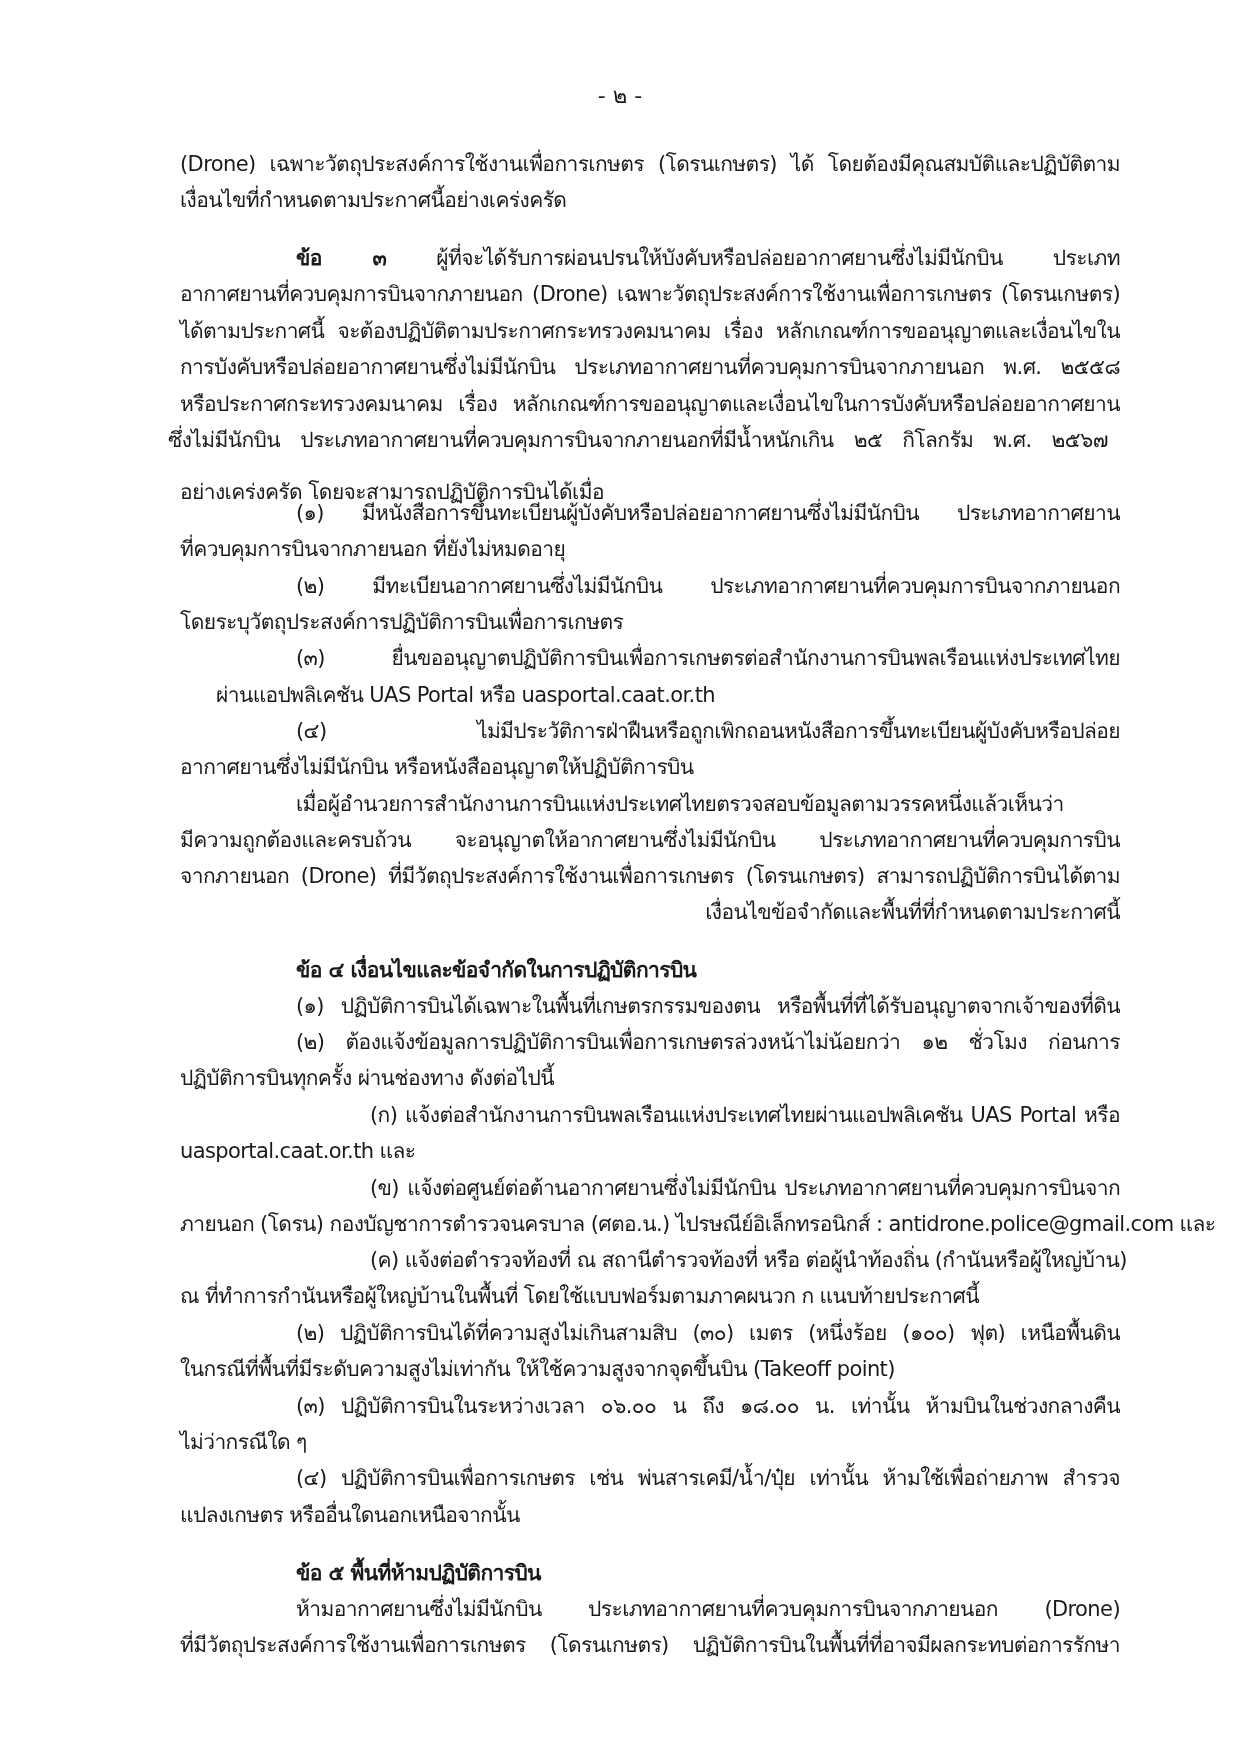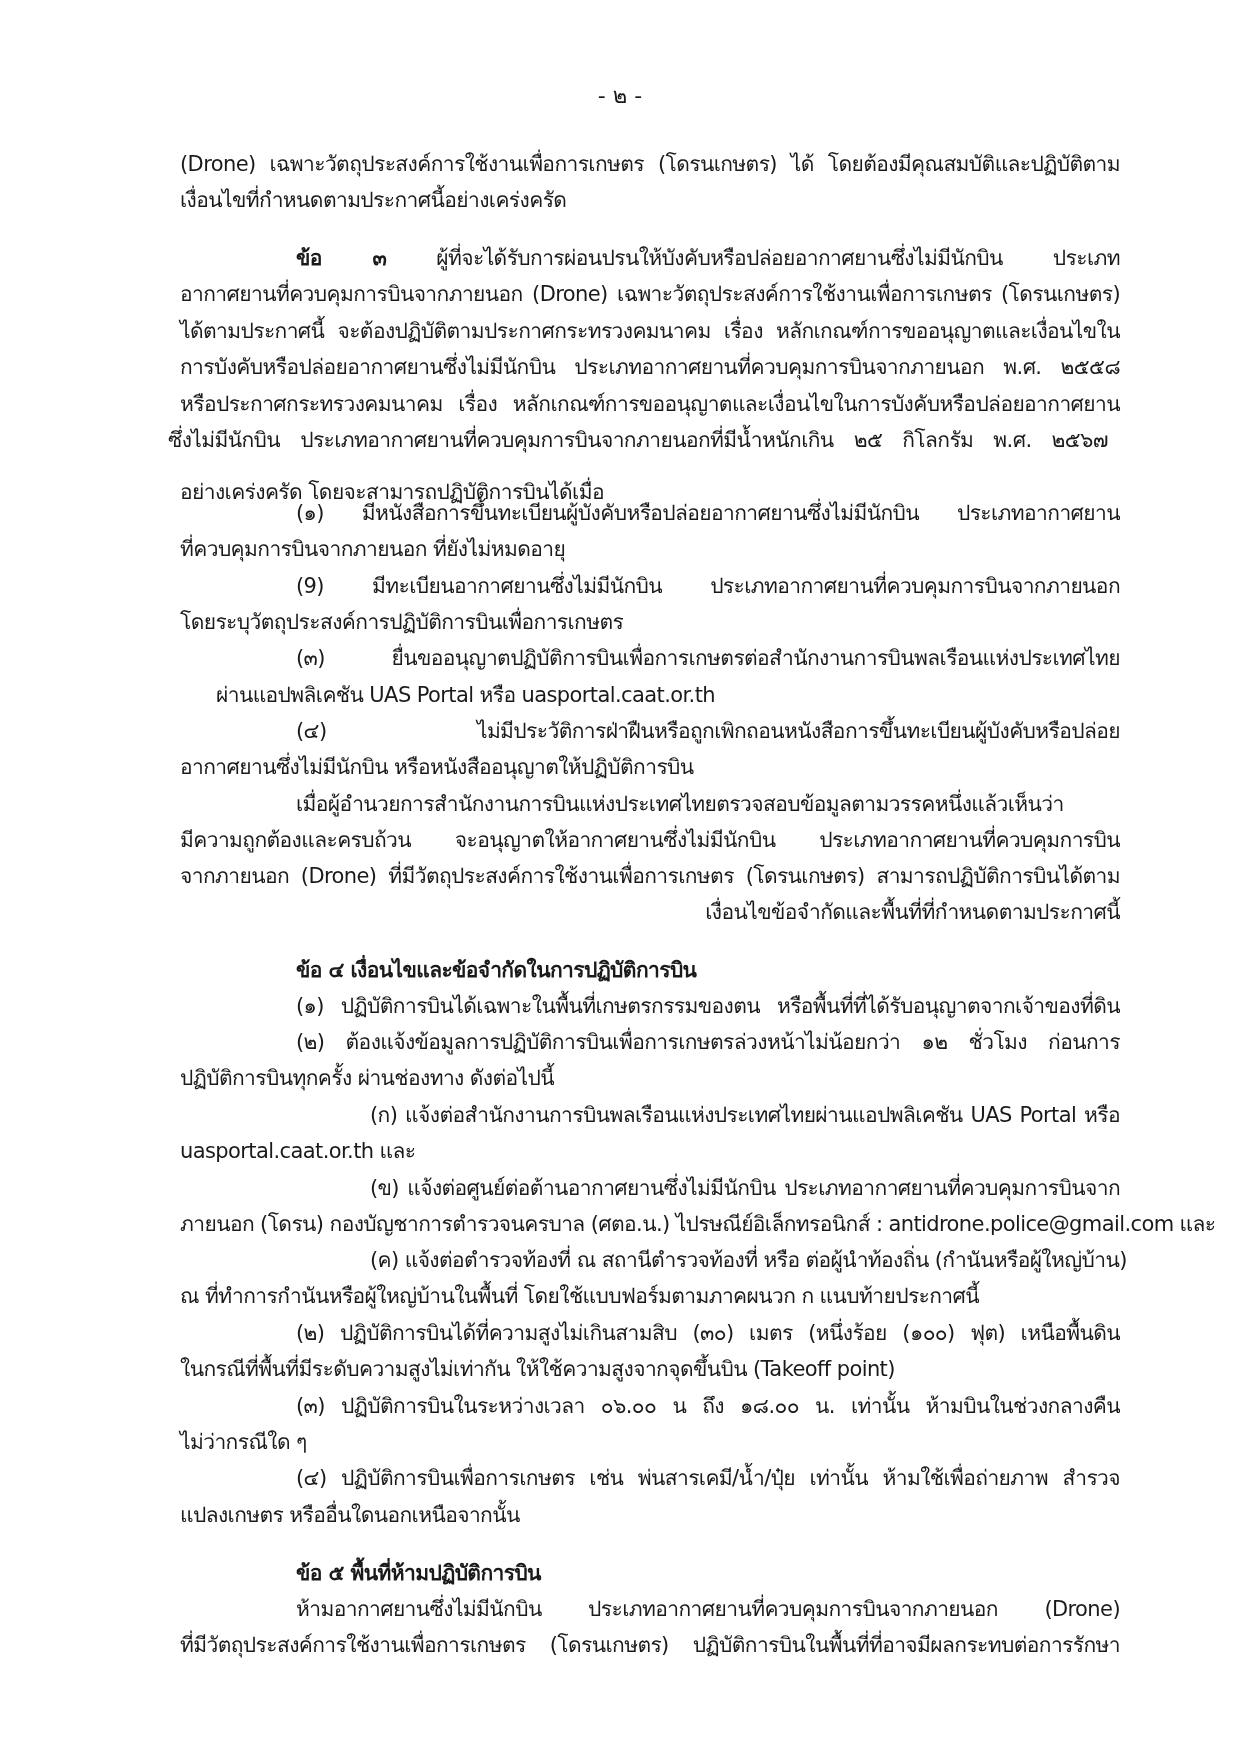--- a/index.html
+++ b/index.html
@@ -21,21 +21,21 @@
     <div class="line" style="top: 182px; left: 180px; width: 940px;"><span>เงื่อนไขที่กำหนดตามประกาศนี้อย่างเคร่งครัด</span></div>
     <div class="line just" style="top: 240px; left: 296px; width: 824px;"><span class="b">ข้อ ๓</span><span> ผู้ที่จะได้รับการผ่อนปรนให้บังคับหรือปล่อยอากาศยานซึ่งไม่มีนักบิน ประเภท</span></div>
     <div class="line just" style="top: 276px; left: 180px; width: 940px;"><span>อากาศยานที่ควบคุมการบินจากภายนอก (Drone) เฉพาะวัตถุประสงค์การใช้งานเพื่อการเกษตร (โดรนเกษตร)</span></div>
     <div class="line just" style="top: 313px; left: 180px; width: 940px;"><span>ได้ตามประกาศนี้ จะต้องปฏิบัติตามประกาศกระทรวงคมนาคม เรื่อง หลักเกณฑ์การขออนุญาตและเงื่อนไขใน</span></div>
     <div class="line just" style="top: 349px; left: 180px; width: 940px;"><span>การบังคับหรือปล่อยอากาศยานซึ่งไม่มีนักบิน ประเภทอากาศยานที่ควบคุมการบินจากภายนอก พ.ศ. ๒๕๕๘</span></div>
     <div class="line just" style="top: 386px; left: 180px; width: 940px;"><span>หรือประกาศกระทรวงคมนาคม เรื่อง หลักเกณฑ์การขออนุญาตและเงื่อนไขในการบังคับหรือปล่อยอากาศยาน</span></div>
     <div class="line just" style="top: 422px; left: 168px; width: 940px;"><span>ซึ่งไม่มีนักบิน ประเภทอากาศยานที่ควบคุมการบินจากภายนอกที่มีน้ำหนักเกิน ๒๕ กิโลกรัม พ.ศ. ๒๕๖๗</span></div>
     <div class="line" style="top: 458px; left: 180px; width: 940px; margin-top: 16px;"><span>อย่างเคร่งครัด โดยจะสามารถปฏิบัติการบินได้เมื่อ</span></div>
     <div class="line just" style="top: 495px; left: 296px; width: 824px;"><span>(๑)  มีหนังสือการขึ้นทะเบียนผู้บังคับหรือปล่อยอากาศยานซึ่งไม่มีนักบิน ประเภทอากาศยาน</span></div>
     <div class="line" style="top: 531px; left: 180px; width: 940px;"><span>ที่ควบคุมการบินจากภายนอก ที่ยังไม่หมดอายุ</span></div>
-    <div class="line just" style="top: 568px; left: 296px; width: 824px;"><span>(9) มีทะเบียนอากาศยานซึ่งไม่มีนักบิน ประเภทอากาศยานที่ควบคุมการบินจากภายนอก</span></div>
+    <div class="line just" style="top: 568px; left: 296px; width: 824px;"><span>(๒) มีทะเบียนอากาศยานซึ่งไม่มีนักบิน ประเภทอากาศยานที่ควบคุมการบินจากภายนอก</span></div>
     <div class="line" style="top: 604px; left: 180px; width: 940px;"><span>โดยระบุวัตถุประสงค์การปฏิบัติการบินเพื่อการเกษตร</span></div>
     <div class="line just" style="top: 640px; left: 296px; width: 824px;"><span>(๓) ยื่นขออนุญาตปฏิบัติการบินเพื่อการเกษตรต่อสำนักงานการบินพลเรือนแห่งประเทศไทย</span></div>
     <div class="line" style="top: 677px; left: 172px; width: 940px; margin-left: 44px;"><span>ผ่านแอปพลิเคชัน UAS Portal หรือ uasportal.caat.or.th</span></div>
     <div class="line just" style="top: 713px; left: 296px; width: 824px;"><span>(๔) ไม่มีประวัติการฝ่าฝืนหรือถูกเพิกถอนหนังสือการขึ้นทะเบียนผู้บังคับหรือปล่อย</span></div>
     <div class="line" style="top: 749px; left: 180px; width: 940px;"><span>อากาศยานซึ่งไม่มีนักบิน หรือหนังสืออนุญาตให้ปฏิบัติการบิน</span></div>
     <div class="line just" style="top: 786px; left: 296px; width: 824px;"><span>เมื่อผู้อำนวยการสำนักงานการบินแห่งประเทศไทยตรวจสอบข้อมูลตามวรรคหนึ่งแล้วเห็นว่า</span></div>
     <div class="line just" style="top: 822px; left: 180px; width: 940px;"><span>มีความถูกต้องและครบถ้วน จะอนุญาตให้อากาศยานซึ่งไม่มีนักบิน ประเภทอากาศยานที่ควบคุมการบิน</span></div>
     <div class="line just" style="top: 858px; left: 180px; width: 940px;"><span>จากภายนอก (Drone) ที่มีวัตถุประสงค์การใช้งานเพื่อการเกษตร (โดรนเกษตร) สามารถปฏิบัติการบินได้ตาม</span></div>
     <div class="line" style="top: 894px; left: 180px; width: 940px; text-align: right;"><span>เงื่อนไขข้อจำกัดและพื้นที่ที่กำหนดตามประกาศนี้</span></div>
     <div class="line" style="top: 952px; left: 296px; width: 824px;"><span class="b">ข้อ ๔  เงื่อนไขและข้อจำกัดในการปฏิบัติการบิน</span><span></span></div>

